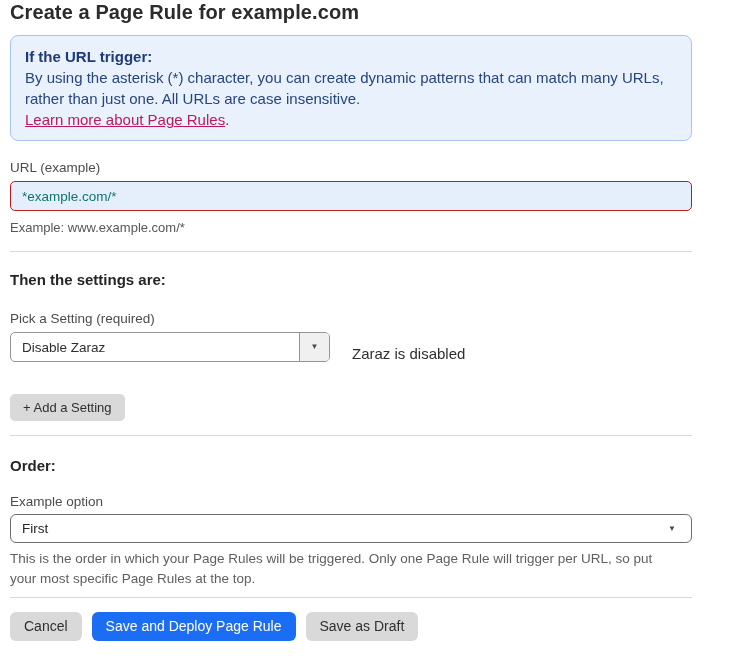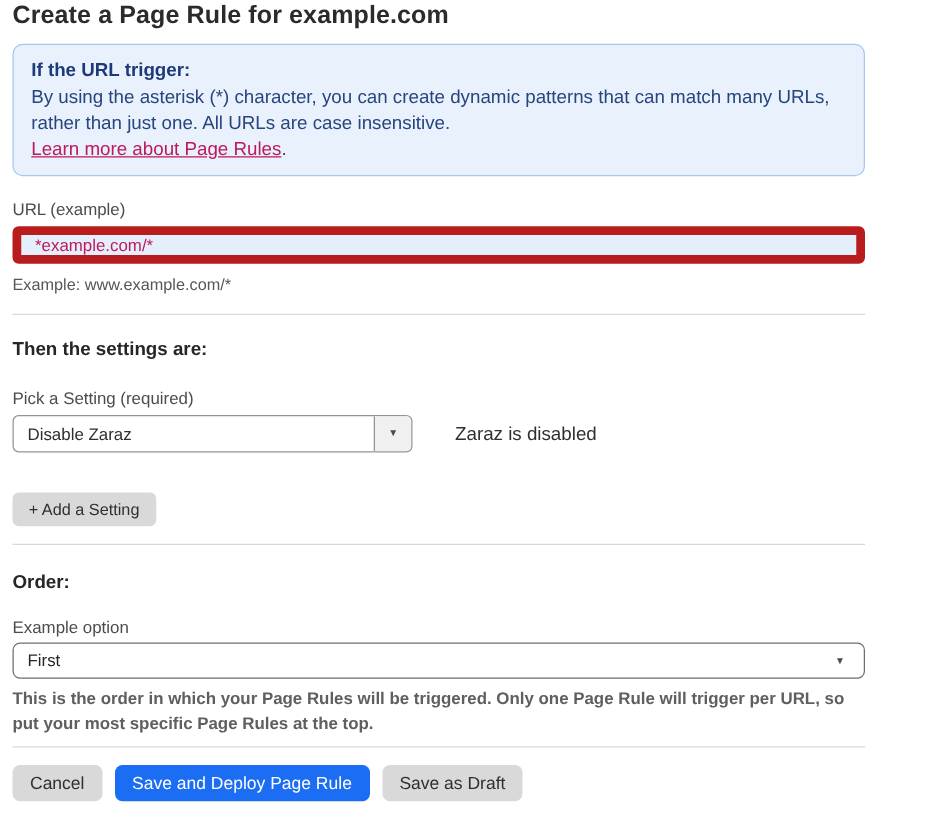--- a/index.html
+++ b/index.html
@@ -55,26 +55,26 @@
     font-size: 13.5px;
     color: #4c4c4c;
     line-height: 17px;
   }
   .url-input {
     display: block;
     width: 682px;
     height: 30px;
     margin-top: 5px;
     background: #e5effc;
-    border: 7px solid #b91c1c;
+    border: 1px solid #b91c1c;
     border-radius: 5px;
     padding: 0 11px;
     font-family: "Liberation Sans", sans-serif;
     font-size: 13.5px;
-    color: #be185d;
+    color: #0f766e;
   }
   .helper-text {
     margin-top: 8px;
     font-size: 13px;
     color: #565656;
     line-height: 17px;
   }
   .divider {
     border: none;
     border-top: 1px solid #d8d8d8;
@@ -87,22 +87,21 @@
     margin-top: 19px;
     font-size: 15px;
     font-weight: bold;
     color: #262626;
     line-height: 18px;
   }
   .picker-label { margin-top: 21px; }
   .setting-row {
     margin-top: 5px;
     display: flex;
-    align-items: center;
-    gap: 12px;
+    align-items: flex-end;
   }
   .setting-select {
     width: 320px;
     height: 30px;
     background: #ffffff;
     border: 1px solid #949494;
     border-radius: 5px;
     display: flex;
     align-items: stretch;
     overflow: hidden;
@@ -167,21 +166,20 @@
     font-size: 13.5px;
     color: #262626;
   }
   .order-arrow { padding-right: 4px; }
   .order-helper {
     margin-top: 6px;
     font-size: 13.5px;
     color: #5f5f5f;
     line-height: 20px;
     width: 670px;
-    font-weight: bold;
   }
   .button-row {
     margin-top: 14px;
     display: flex;
     align-items: center;
     gap: 10px;
   }
   .btn {
     border: none;
     border-radius: 6px;

